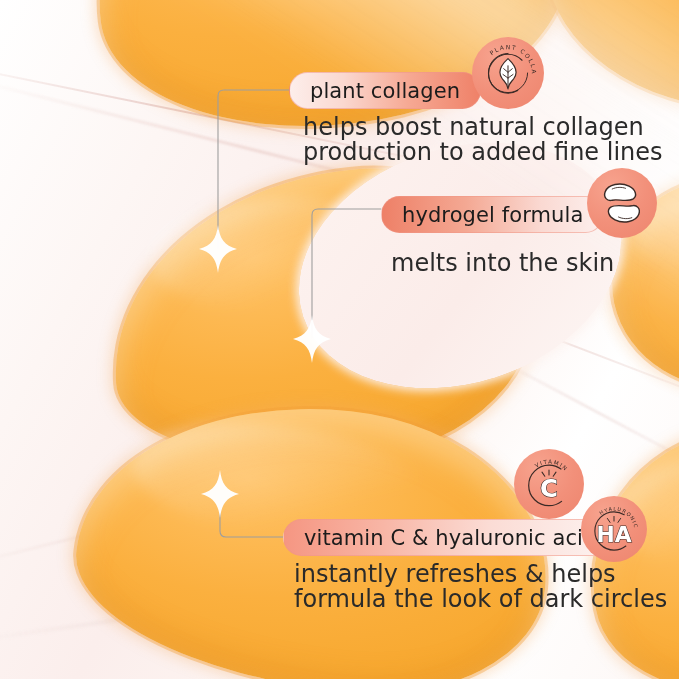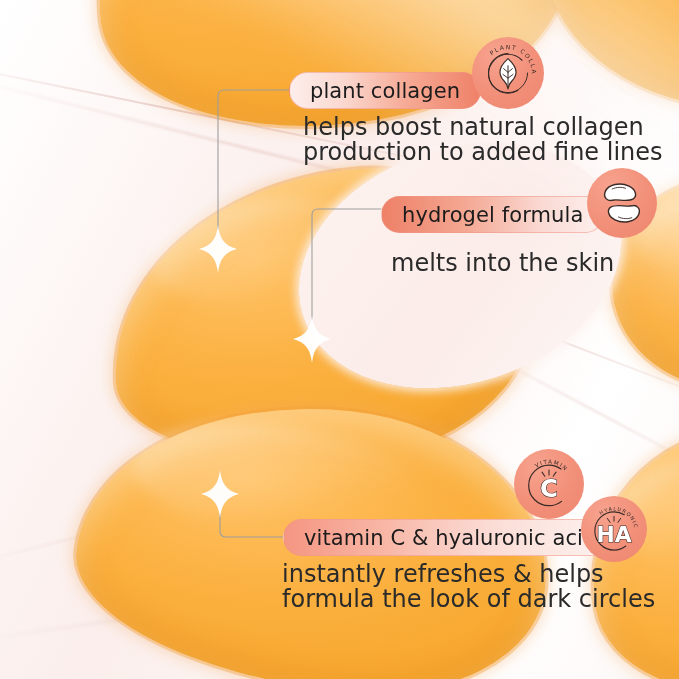--- a/index.html
+++ b/index.html
@@ -158,21 +158,21 @@
   
   .desc{
     position:absolute;
     font-size:24px;
     line-height:25px;
     color:#2a2a2a;
     white-space:nowrap;
   }
   .desc-collagen{left:303px;top:115px;}
   .desc-hydrogel{left:391px;top:238px;margin-top:13px;}
-  .desc-vitc{left:282px;top:562px;}
+  .desc-vitc{left:294px;top:562px;}
 
   
   .badge{
     position:absolute;
     border-radius:50%;
     background:radial-gradient(115% 115% at 34% 26%, #f7a38e 0%, #f2907a 45%, #ec8169 100%);
   }
   .badge-collagen{left:472px;top:37px;width:72px;height:72px;}
   .badge-hydrogel{left:587px;top:168px;width:70px;height:70px;}
   .badge-vitc{left:514px;top:449px;width:70px;height:70px;}

